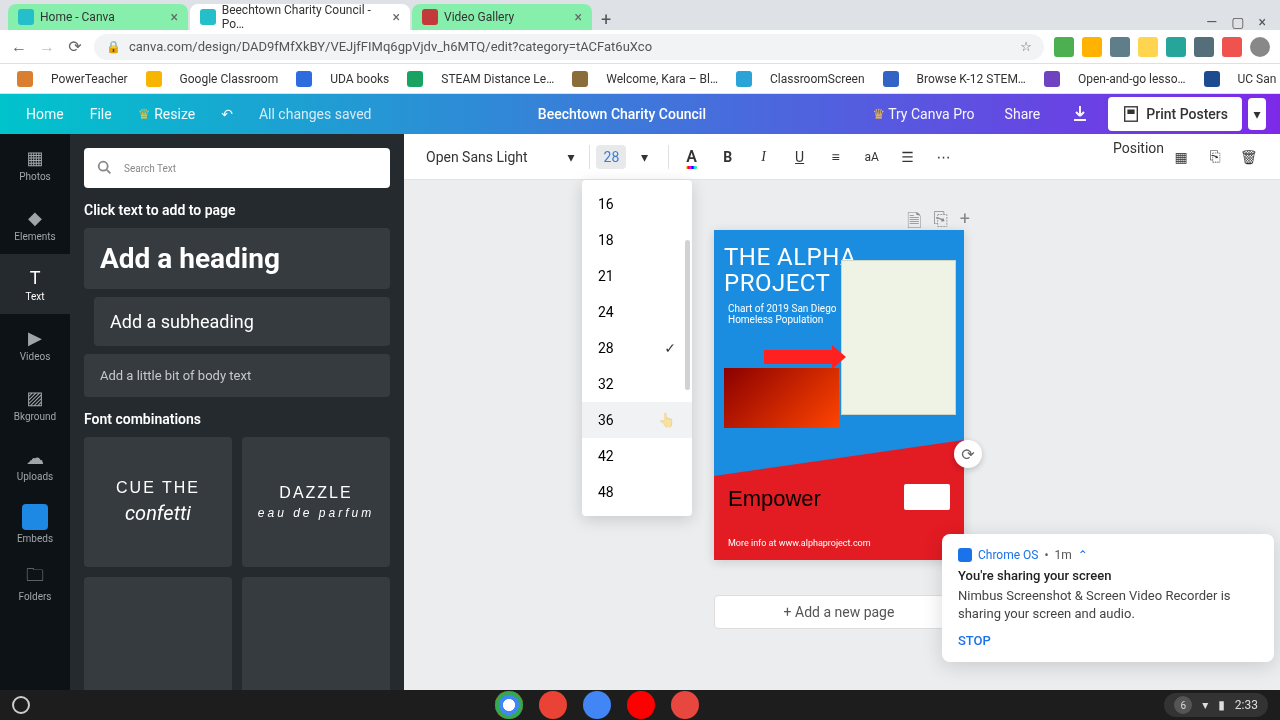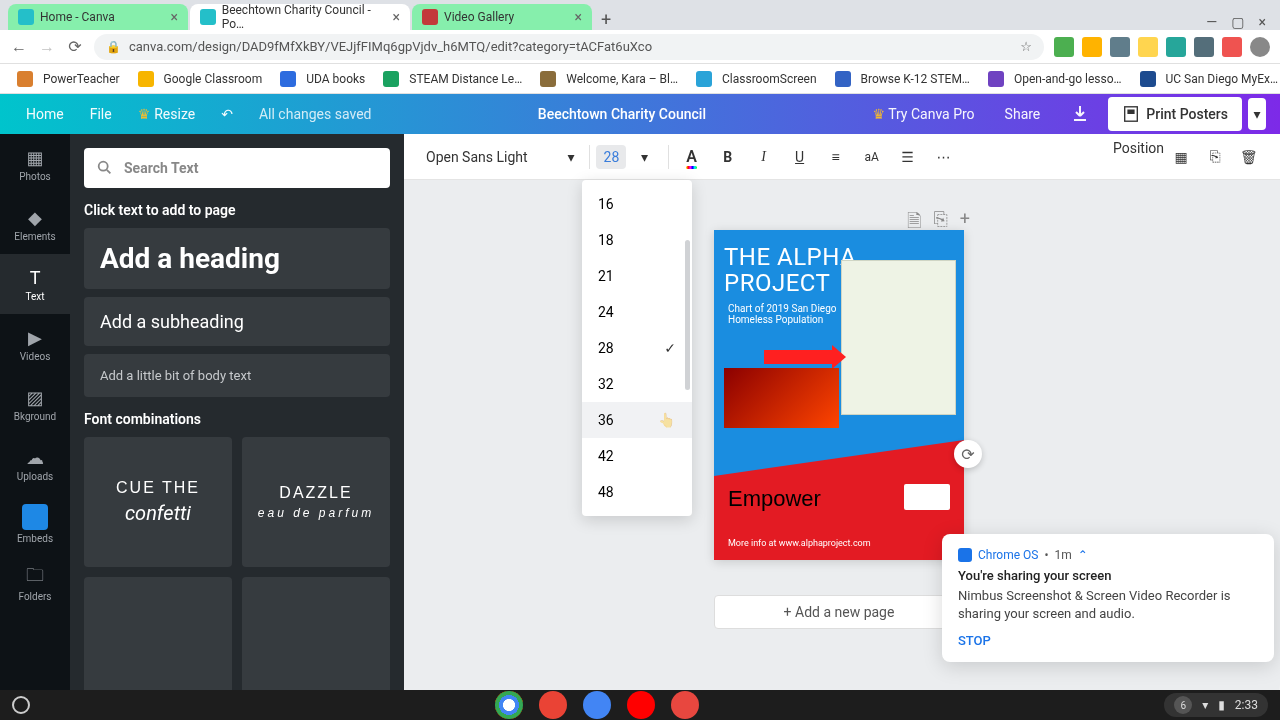--- a/index.html
+++ b/index.html
@@ -16,21 +16,21 @@
     
     .url-bar { height: 34px; background: #fff; display: flex; align-items: center; padding: 0 10px; gap: 10px; border-bottom: 1px solid #e0e0e0; }
     .nav-icon { width: 18px; height: 18px; display: flex; align-items: center; justify-content: center; color: #666; }
     .url-field { flex: 1; height: 26px; background: #f1f3f4; border-radius: 13px; display: flex; align-items: center; padding: 0 12px; font-size: 13px; color: #555; }
     .url-lock { margin-right: 8px; font-size: 12px; }
     .url-star { margin-left: auto; color: #666; }
     .ext-icons { display: flex; gap: 8px; }
     .ext-icon { width: 20px; height: 20px; border-radius: 3px; }
     
     .bookmarks { height: 30px; background: #fff; display: flex; align-items: center; padding: 0 10px; gap: 4px; border-bottom: 1px solid #e0e0e0; font-size: 12px; }
-    .bookmark { display: flex; align-items: center; gap: 10px; padding: 3px 7px; border-radius: 4px; color: #333; white-space: nowrap; }
+    .bookmark { display: flex; align-items: center; gap: 18px; padding: 3px 7px; border-radius: 4px; color: #333; white-space: nowrap; }
     .bm-icon { width: 16px; height: 16px; border-radius: 3px; }
     .bookmarks-more { margin-left: auto; font-size: 16px; color: #555; padding-right: 6px; }
     
     
     .canva-bar { height: 40px; background: linear-gradient(90deg, #00c4cc 0%, #7d2ae8 100%); display: flex; align-items: center; padding: 0 14px; color: #fff; font-size: 14px; }
     .canva-bar-item { padding: 6px 12px; opacity: 0.95; }
     .canva-bar .left { display: flex; align-items: center; gap: 2px; }
     .canva-bar .center { margin-left: auto; font-weight: 500; }
     .canva-bar .right { margin-left: auto; display: flex; align-items: center; gap: 6px; }
     .resize-btn { display: flex; align-items: center; gap: 4px; }
@@ -40,25 +40,25 @@
     
     
     .main { display: flex; height: 576px; background: #f5f5f5; }
     
     .left-rail { width: 70px; background: #0d1216; display: flex; flex-direction: column; color: #a0a5ab; font-size: 10px; }
     .rail-item { height: 60px; display: flex; flex-direction: column; align-items: center; justify-content: center; gap: 3px; cursor: pointer; }
     .rail-item.active { background: #252a2e; color: #fff; }
     .rail-ic { width: 22px; height: 22px; display: flex; align-items: center; justify-content: center; font-size: 18px; }
     
     .side-panel { width: 334px; background: #252a2e; color: #fff; padding: 14px; overflow: hidden; position: relative; }
-    .search-box { background: #fff; border-radius: 4px; height: 40px; display: flex; align-items: center; padding: 0 12px; color: #888; gap: 10px; font-size: 14px; margin-bottom: 14px; font-weight: bold; }
+    .search-box { background: #fff; border-radius: 4px; height: 40px; display: flex; align-items: center; padding: 0 12px; color: #888; gap: 10px; font-size: 10px; margin-bottom: 14px; }
     .panel-label { font-size: 14px; font-weight: 600; margin-bottom: 10px; }
     .text-block { background: #363b3f; border-radius: 4px; padding: 14px 16px; margin-bottom: 8px; cursor: pointer; }
     .heading-block { font-size: 28px; font-weight: 700; }
-    .subheading-block { font-size: 18px; }
+    .subheading-block { font-size: 18px; margin-left: 10px; }
     .body-block { font-size: 13px; color: #c6c9cc; }
     .combo-grid { display: grid; grid-template-columns: 1fr 1fr; gap: 10px; margin-top: 10px; }
     .combo { background: #363b3f; border-radius: 4px; height: 130px; display: flex; flex-direction: column; align-items: center; justify-content: center; font-family: cursive; }
     .combo-top { font-size: 16px; letter-spacing: 2px; font-family: sans-serif; margin-bottom: 4px; }
     .combo-bot { font-size: 20px; font-style: italic; }
     
     
     .editor { flex: 1; display: flex; flex-direction: column; background: #ebedef; position: relative; border-radius: 25px; }
     .editor-toolbar { height: 46px; background: #fff; display: flex; align-items: center; padding: 0 14px; gap: 2px; border-bottom: 1px solid #e4e4e4; font-size: 14px; color: #333; }
     .font-select { display: flex; align-items: center; gap: 40px; padding: 4px 8px; min-width: 150px; }

